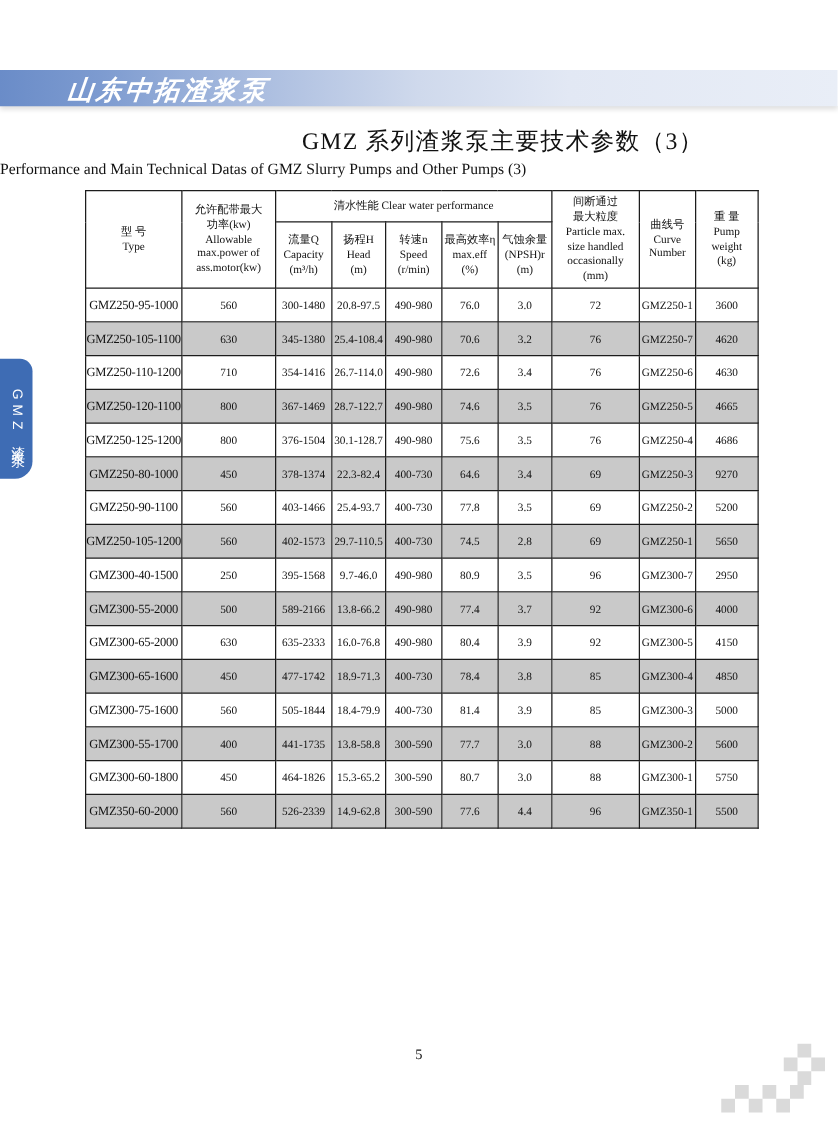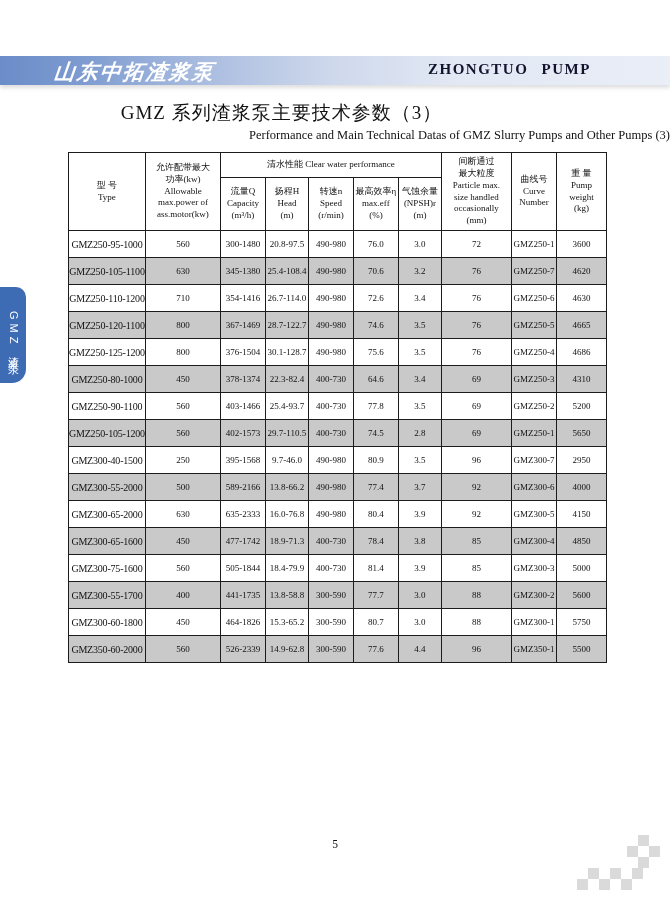--- a/index.html
+++ b/index.html
@@ -34,25 +34,25 @@
     position:absolute; left:428px; top:5px;
     font-weight:bold; font-size:15px;
     letter-spacing:1.5px; word-spacing:8px;
     color:var(--brand-dark);
     white-space:nowrap;
   }
 
   
   .title {
     position:absolute; top:100px; left:0; width:563px;
-    text-align:center; font-size:19px; letter-spacing:1px;
+    text-align:right; font-size:19px; letter-spacing:1px;
   }
   .subtitle {
     position:absolute; top:128px; left:0; width:670px;
-    text-align:right; font-size:12.5px;
+    text-align:left; font-size:12.5px;
   }
 
   
   .side-tab {
     position:absolute; left:0; top:287px;
     width:26px; height:96px;
     background:var(--tab-blue);
     border-radius:0 10px 14px 0;
     color:#fff;
     display:flex; align-items:center; justify-content:center;
@@ -93,21 +93,20 @@
   .deco-sq {
     position:absolute;
     background:var(--deco-gray);
   }
 </style>
 </head>
 <body style="--band-blue: #6a8cc8; --band-light: #e9eef7; --tab-blue: #3e6cb4; --row-gray: #c9c9c9; --line: #1c1c1c; --brand-dark: #13132e; --logo-white: #ffffff; --deco-gray: #dadada;">
 
 <div class="band">
   <div class="logo-cn">山东中拓渣浆泵</div>
-  <div class="logo-en">ZHONGTUO PUMP</div>
 </div>
 
 <div class="title">GMZ 系列渣浆泵主要技术参数（3）</div>
 <div class="subtitle">Performance and Main Technical Datas of GMZ Slurry Pumps and Other Pumps (3)</div>
 
 <div class="side-tab">
   <span>GMZ渣浆泵</span>
 </div>
 
 <table class="spec">
@@ -249,21 +248,21 @@
       <tr>
         <td class="c-type">GMZ250-80-1000</td>
         <td class="c-power">450</td>
         <td class="c-capacity">378-1374</td>
         <td class="c-head">22.3-82.4</td>
         <td class="c-speed">400-730</td>
         <td class="c-max_eff">64.6</td>
         <td class="c-npsh">3.4</td>
         <td class="c-particle">69</td>
         <td class="c-curve">GMZ250-3</td>
-        <td class="c-weight">4310</td>
+        <td class="c-weight">9270</td>
       </tr>
       <tr>
         <td class="c-type">GMZ250-90-1100</td>
         <td class="c-power">560</td>
         <td class="c-capacity">403-1466</td>
         <td class="c-head">25.4-93.7</td>
         <td class="c-speed">400-730</td>
         <td class="c-max_eff">77.8</td>
         <td class="c-npsh">3.5</td>
         <td class="c-particle">69</td>

